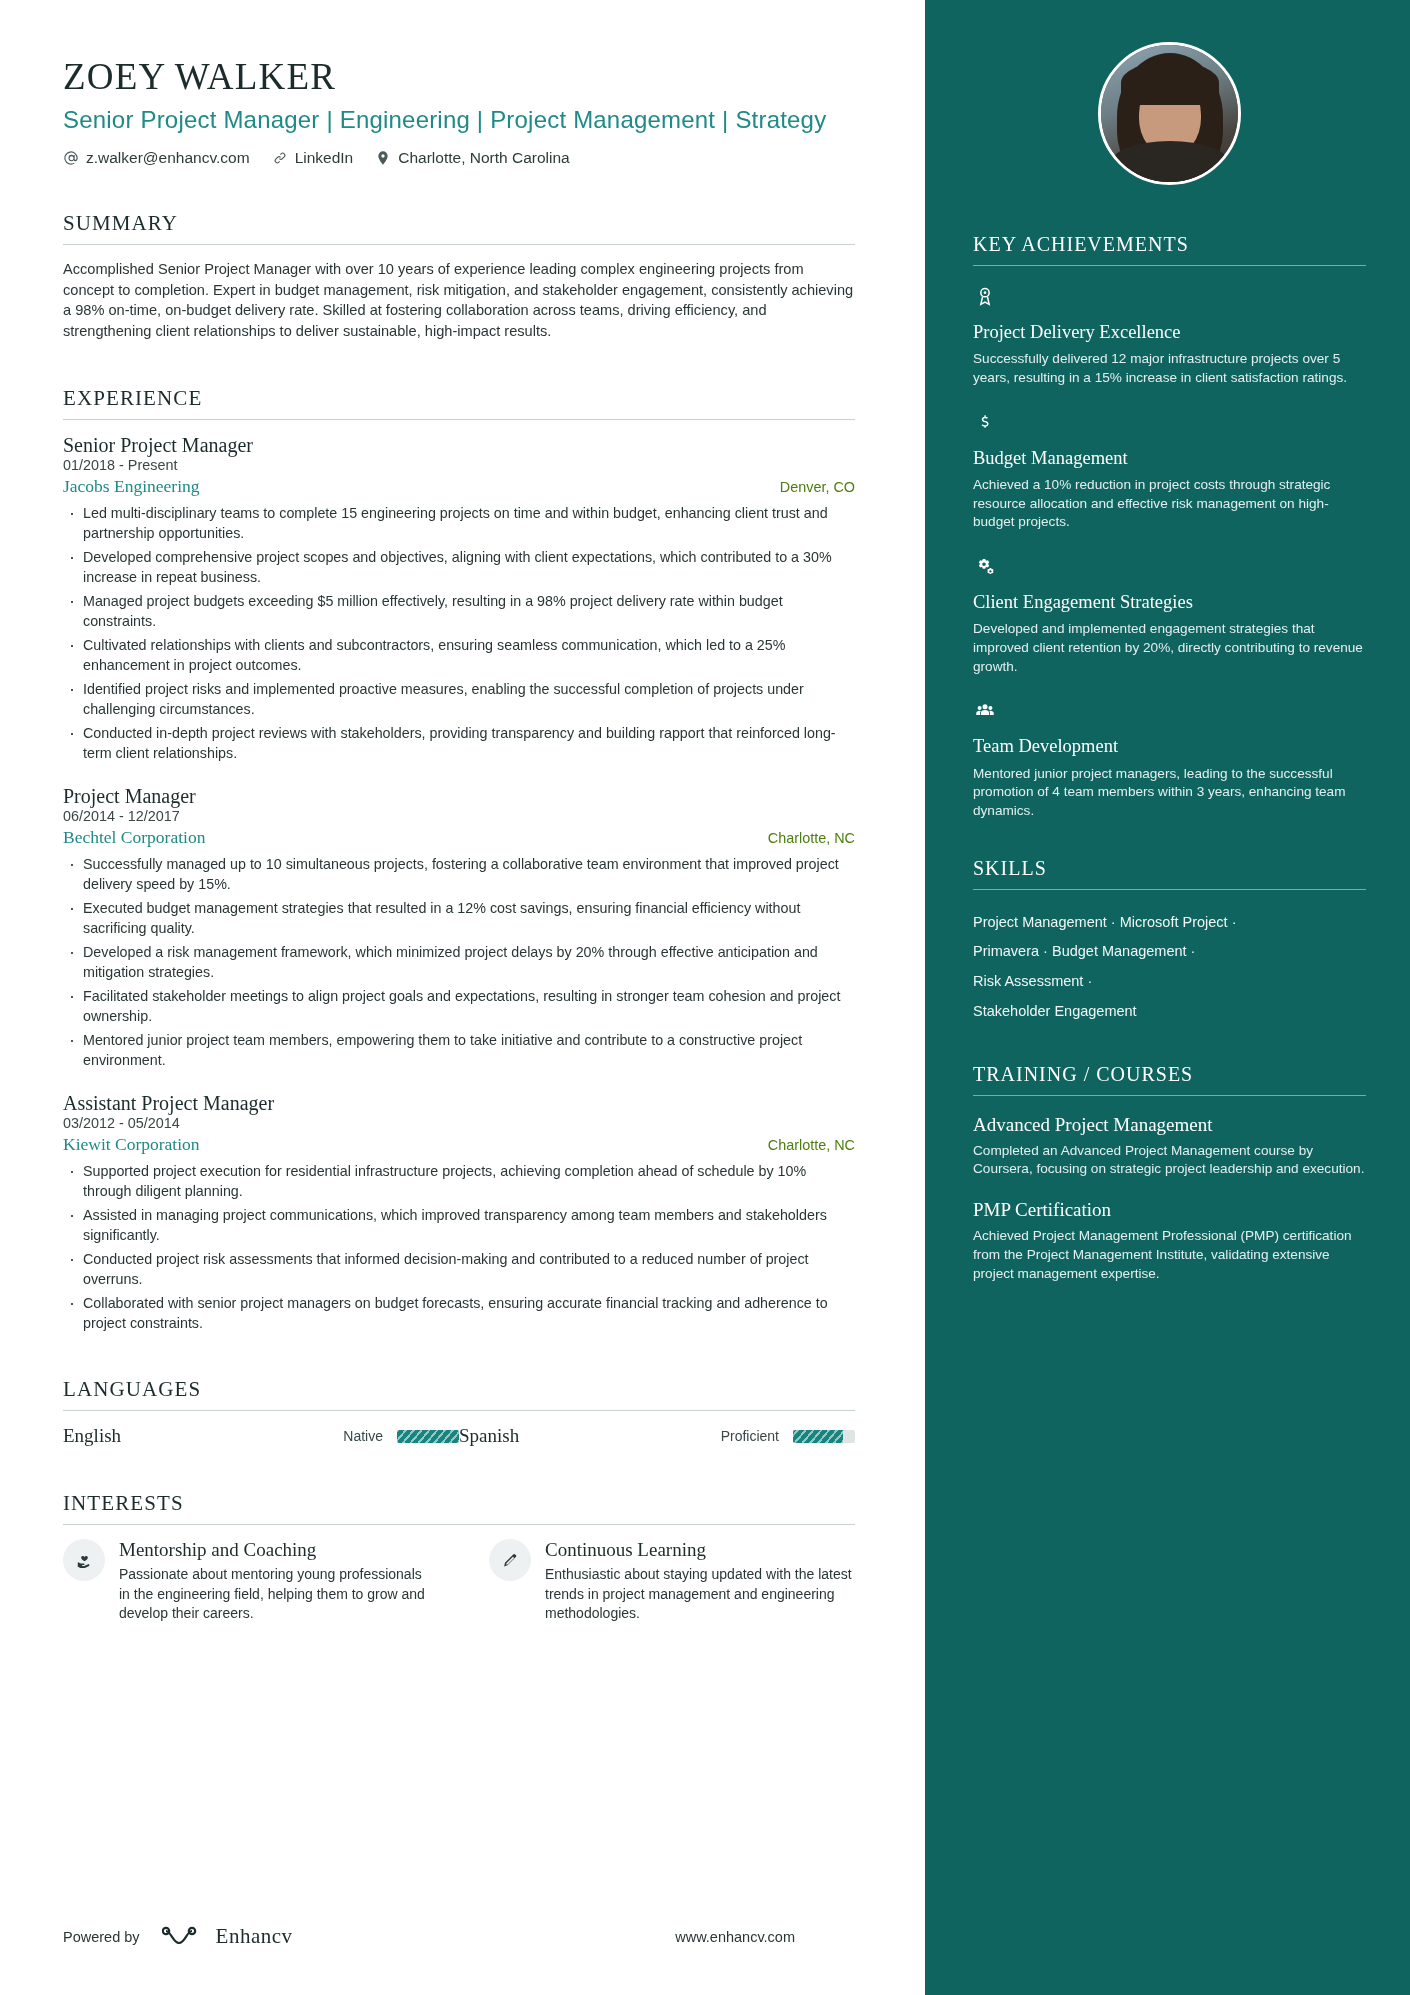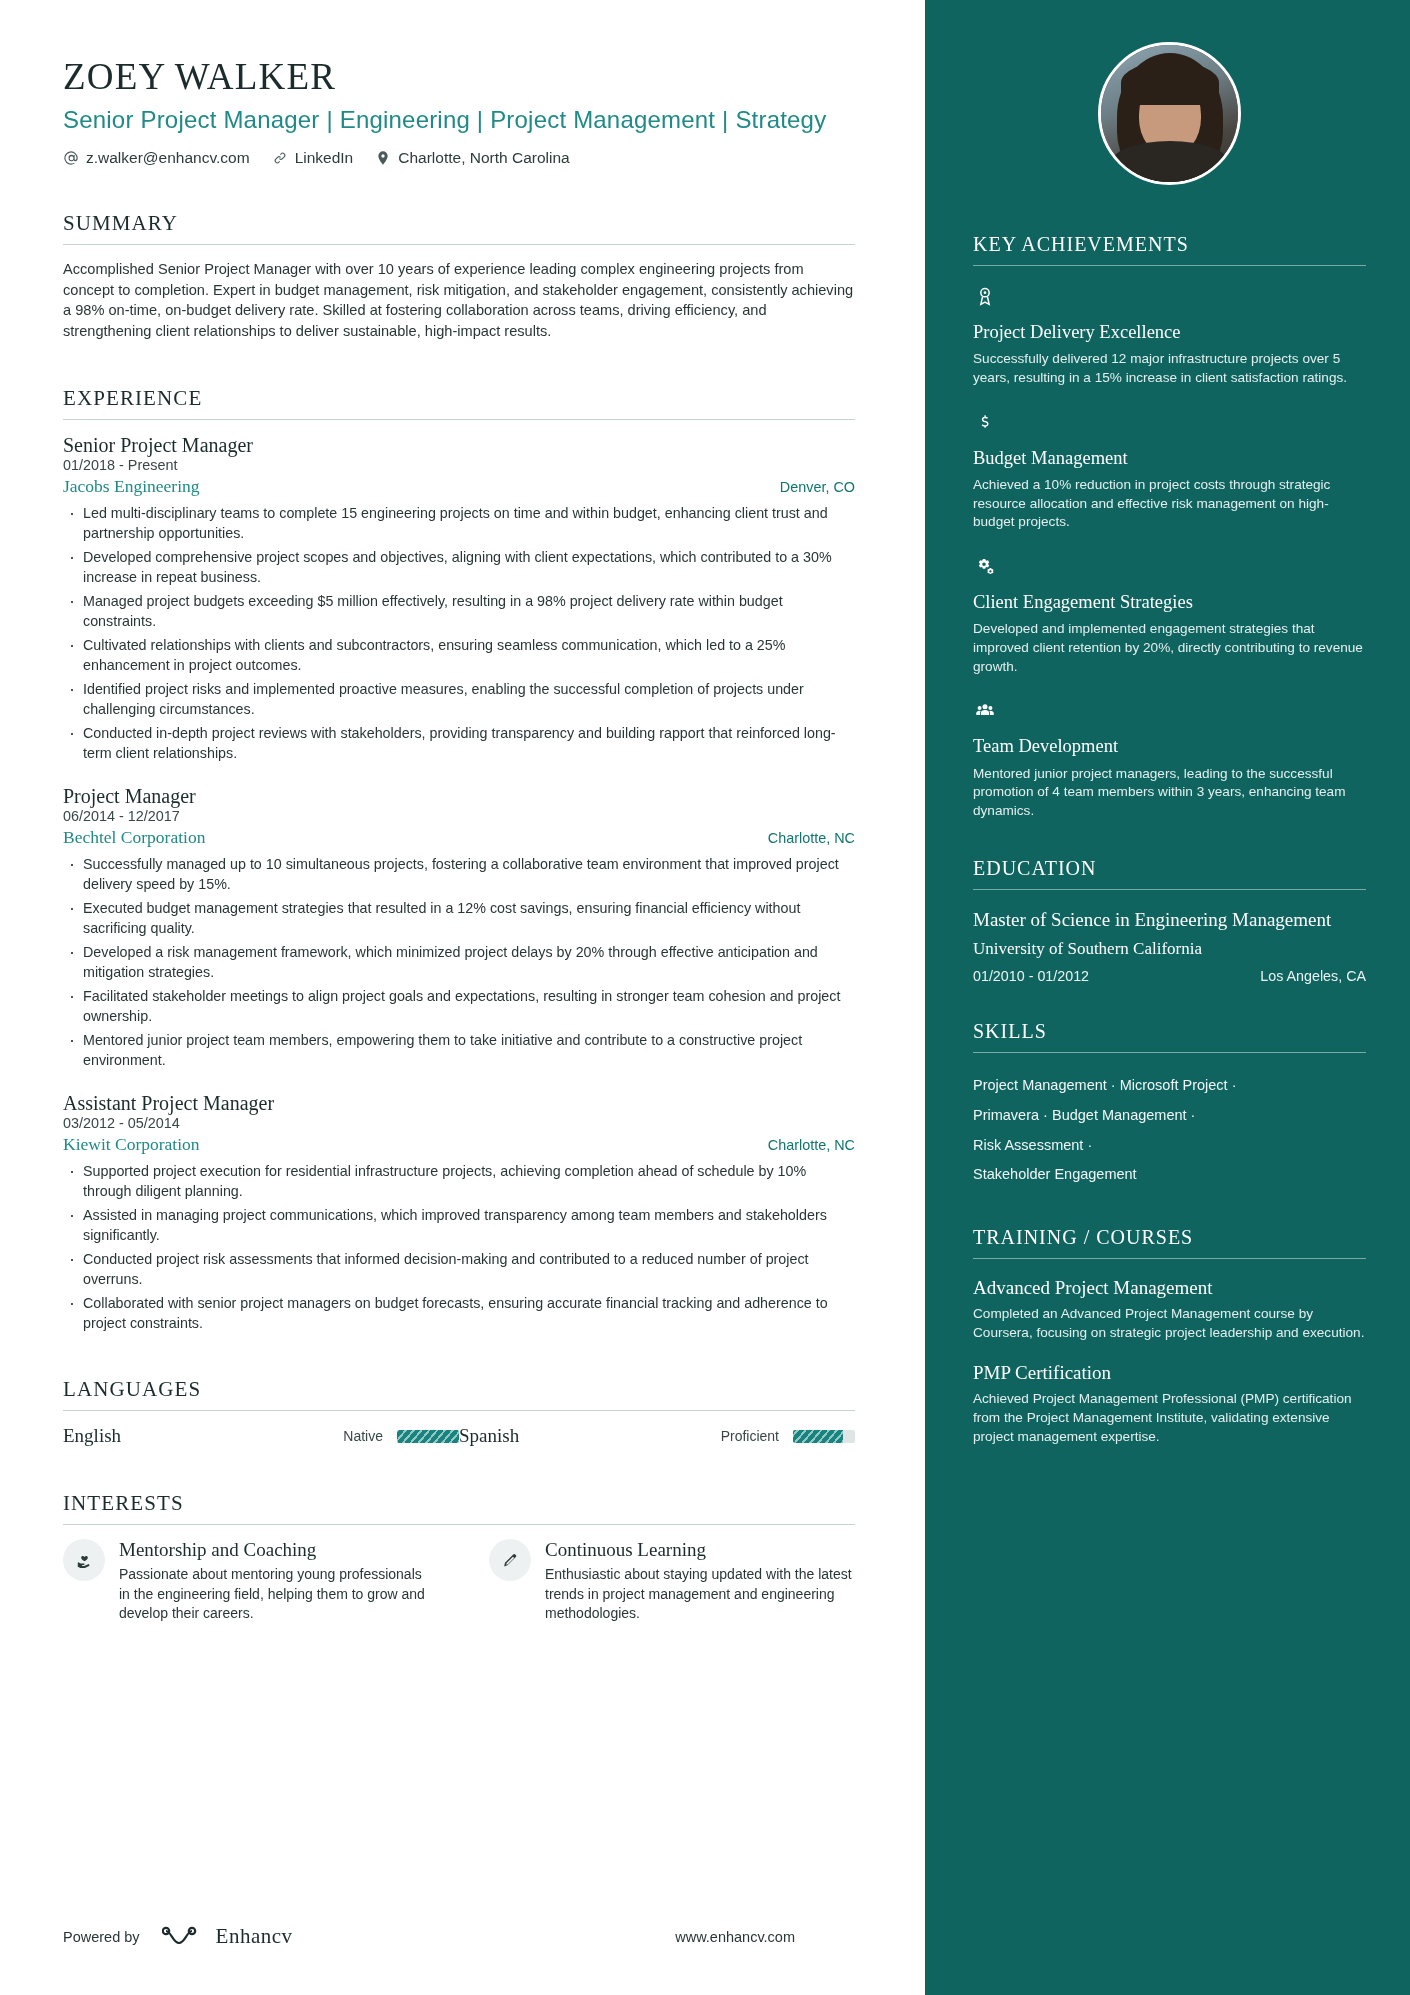--- a/index.html
+++ b/index.html
@@ -79,21 +79,21 @@
     justify-content: space-between;
     align-items: baseline;
     margin-top: 3px;
     margin-bottom: 6px;
   }
   .job-company {
     font-family: "Liberation Serif", serif;
     font-size: 17.5px;
     color: #1f8a86;
   }
-  .job-loc { font-size: 14.4px; color: #0f766e; }
+  .job-loc { font-size: 14.4px; color: #4d7c0f; }
   ul.bullets { list-style: none; }
   ul.bullets li {
     position: relative;
     padding-left: 20px;
     font-size: 14.3px;
     line-height: 1.4;
     color: #2a3636;
     margin-bottom: 4px;
   }
   ul.bullets li:before {
@@ -462,29 +462,20 @@
               <path d="M18.5 13a6.6 6.6 0 0 0-1.4.1 4 4 0 0 1 .9 2.5V18h4.5v-2.2c0-1.6-1.7-2.8-4-2.8Z"></path>
             </svg>
         </span>
         <div>
           <div class="ach-title">Team Development</div>
           <div class="ach-desc">Mentored junior project managers, leading to the successful promotion of 4 team members within 3 years, enhancing team dynamics.</div>
         </div>
       </div>
     </div>
 
-    <div class="r-sec">
-      <div class="r-title">EDUCATION</div>
-      <div class="edu-degree">Master of Science in Engineering Management</div>
-      <div class="edu-school">University of Southern California</div>
-      <div class="edu-meta">
-        <span>01/2010 - 01/2012</span>
-        <span>Los Angeles, CA</span>
-      </div>
-    </div>
 
     <div class="r-sec">
       <div class="r-title">SKILLS</div>
       <div class="skills-text">
         <div>Project Management · Microsoft Project ·</div>
         <div>Primavera · Budget Management ·</div>
         <div>Risk Assessment ·</div>
         <div>Stakeholder Engagement</div>
       </div>
     </div>

